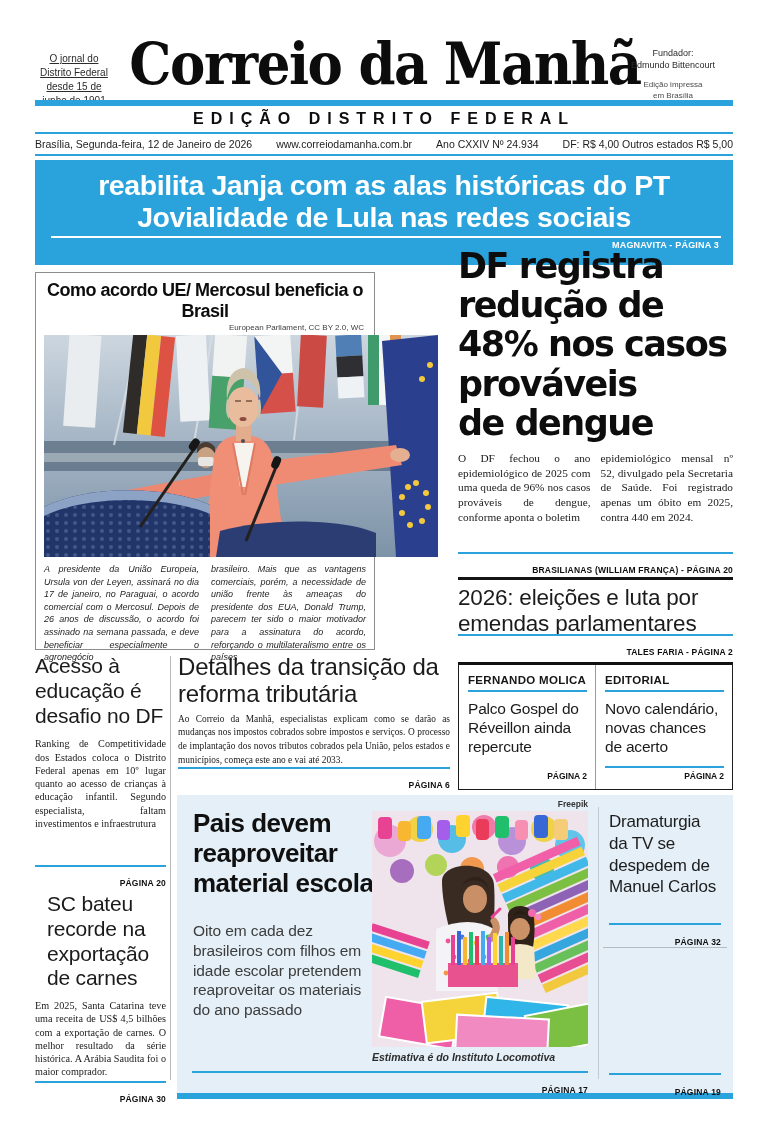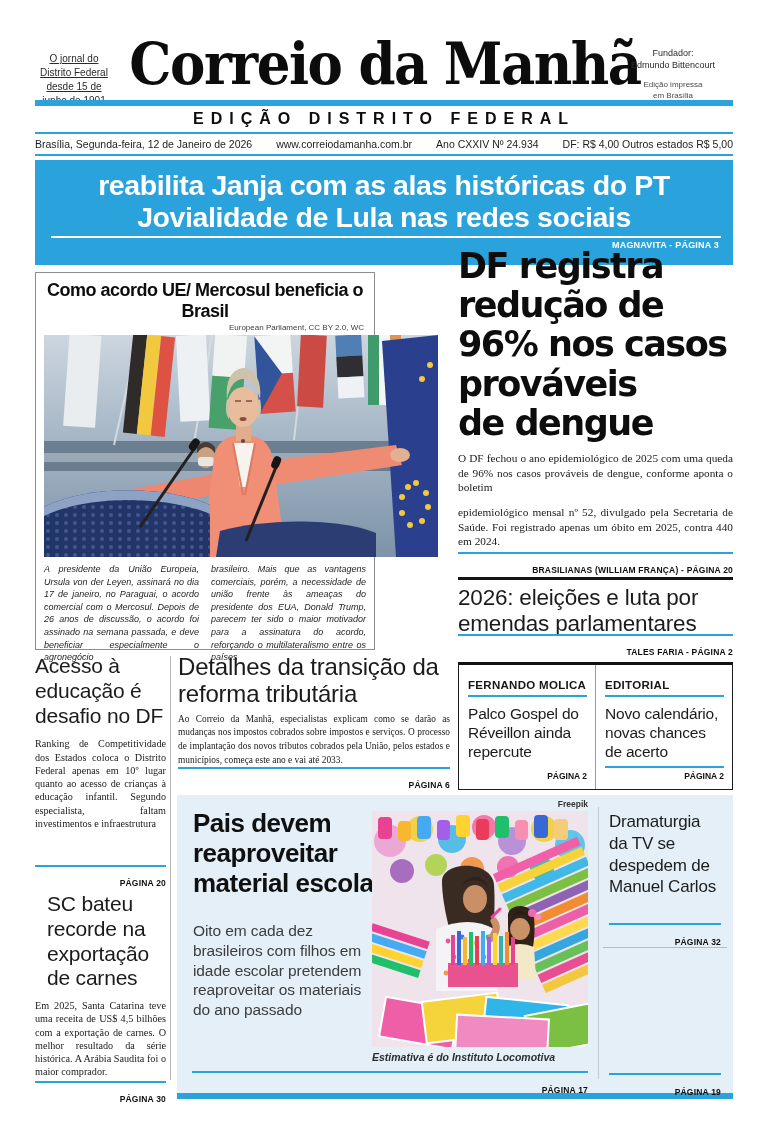--- a/index.html
+++ b/index.html
@@ -15,38 +15,38 @@
   .blue-bar{background:var(--accent);}
   .edition{font-size:16px;font-weight:bold;letter-spacing:7px;text-align:center;color:#0d0d0d;white-space:nowrap;}
   .dateline{display:flex;justify-content:space-between;align-items:center;font-size:10.5px;color:#1c1c1c;}
   .thinline{background:var(--accent);height:2px;}
   
   .banner{background:var(--accent);color:#fff;}
   .banner .l{font-family:"Liberation Sans",sans-serif;font-weight:bold;font-size:28.5px;letter-spacing:-.4px;line-height:1.13;text-align:center;}
   .banner-underline{height:2px;background:#fff;margin:3px 12px 0 16px;}
   .banner-kicker{font-size:9px;font-weight:bold;text-align:right;padding:2px 14px 0 0;letter-spacing:.2px;}
   
-  .serifbody{font-family:"Liberation Serif","DejaVu Serif",serif;text-align:justify;color:#191919;flex-direction:column;}
+  .serifbody{font-family:"Liberation Serif","DejaVu Serif",serif;text-align:justify;color:#191919;}
   .pfoot-line{height:2px;background:var(--accent);}
   .pfoot-label{font-size:8.5px;font-weight:bold;text-align:right;padding-top:11px;letter-spacing:.2px;color:#0e0e0e;}
   .lighthead{font-family:"Liberation Sans",sans-serif;font-weight:400;color:#1b1b1b;letter-spacing:-.2px;}
   .heavyhead{font-family:"DejaVu Sans",sans-serif;font-weight:bold;color:#0d0d0d;}
   .twocol{display:flex;gap:12px;}
   .twocol>div{flex:1;}
   
   .mbox{border:1px solid #8d8d8d;padding:7px 8px 6px 8px;display:flex;flex-direction:column;}
   .mbox-head{font-weight:bold;font-size:18px;letter-spacing:-.5px;text-align:center;color:#0d0d0d;}
   .mbox-credit{font-size:8px;color:#3d3d3d;text-align:right;padding:1px 2px 3px 0;}
   .mbox-body{font-style:italic;font-size:9px;line-height:1.4;text-align:justify;color:#242424;margin-top:6px;}
   .mbox-foot{margin-top:auto;}
   
   .dengue-head{font-size:35px;line-height:1.12;letter-spacing:-1.5px;}
   
   .colbox{border:1px solid #1c1c1c;border-top:3px solid #111;display:flex;}
-  .colbox .cell{flex:1;padding:14px 8px 8px 9px;display:flex;flex-direction:column;}
+  .colbox .cell{flex:1;padding:9px 8px 8px 9px;display:flex;flex-direction:column;}
   .colbox .cell+.cell{border-left:1px solid #9a9a9a;}
   .kicker{font-size:11.5px;font-weight:bold;letter-spacing:.3px;color:#161616;}
   .kicker-line{height:2px;background:var(--accent);margin-top:4px;}
   .colbox .h{font-size:15.5px;line-height:1.24;margin-top:7px;color:#1b1b1b;letter-spacing:-.2px;}
   .colbox .pg{font-size:8.5px;font-weight:bold;text-align:right;margin-top:auto;}
   
   .panel{background:var(--panel);border-bottom:6px solid var(--accent);}
   .panel-head{font-family:"Liberation Sans",sans-serif;font-weight:bold;font-size:26px;line-height:1.15;letter-spacing:-.5px;color:#101010;}
   .panel-body{font-size:15.5px;line-height:1.28;color:#3d3d3d;letter-spacing:-.1px;}
   .credit-sm{font-size:8.5px;font-weight:bold;color:#333;text-align:right;}
@@ -199,21 +199,21 @@
   <div class="mbox-body twocol">
     <div>A presidente da União Europeia, Ursula von der Leyen, assinará no dia 17 de janeiro, no Paraguai, o acordo comercial com o Mercosul. Depois de 26 anos de discussão, o acordo foi assinado na semana passada, e deve beneficiar especialmente o agronegócio</div>
     <div>brasileiro. Mais que as vantagens comerciais, porém, a necessidade de união frente às ameaças do presidente dos EUA, Donald Trump, parecem ter sido o maior motivador para a assinatura do acordo, reforçando o multilateralismo entre os países</div>
   </div>
 </div>
 
 <div class="abs" style="left:458px;top:247px;width:275px;height:328px;">
   <div class="heavyhead dengue-head">
     <div>DF registra</div>
     <div>redução de</div>
-    <div>96% nos casos</div>
+    <div>48% nos casos</div>
     <div>prováveis</div>
     <div>de dengue</div>
   </div>
   <div class="serifbody twocol" style="font-size:11.3px;line-height:1.3;margin-top:8px;gap:10px;">
     <div>O DF fechou o ano epidemiológico de 2025 com uma queda de 96% nos casos prováveis de dengue, conforme aponta o boletim</div>
     <div>epidemiológico mensal nº 52, divulgado pela Secretaria de Saúde. Foi registrado apenas um óbito em 2025, contra 440 em 2024.</div>
   </div>
   <div style="position:absolute;left:0;right:0;bottom:0;">
     <div class="pfoot-line"></div>
     <div class="pfoot-label">BRASILIANAS (WILLIAM FRANÇA) - PÁGINA 20</div>

